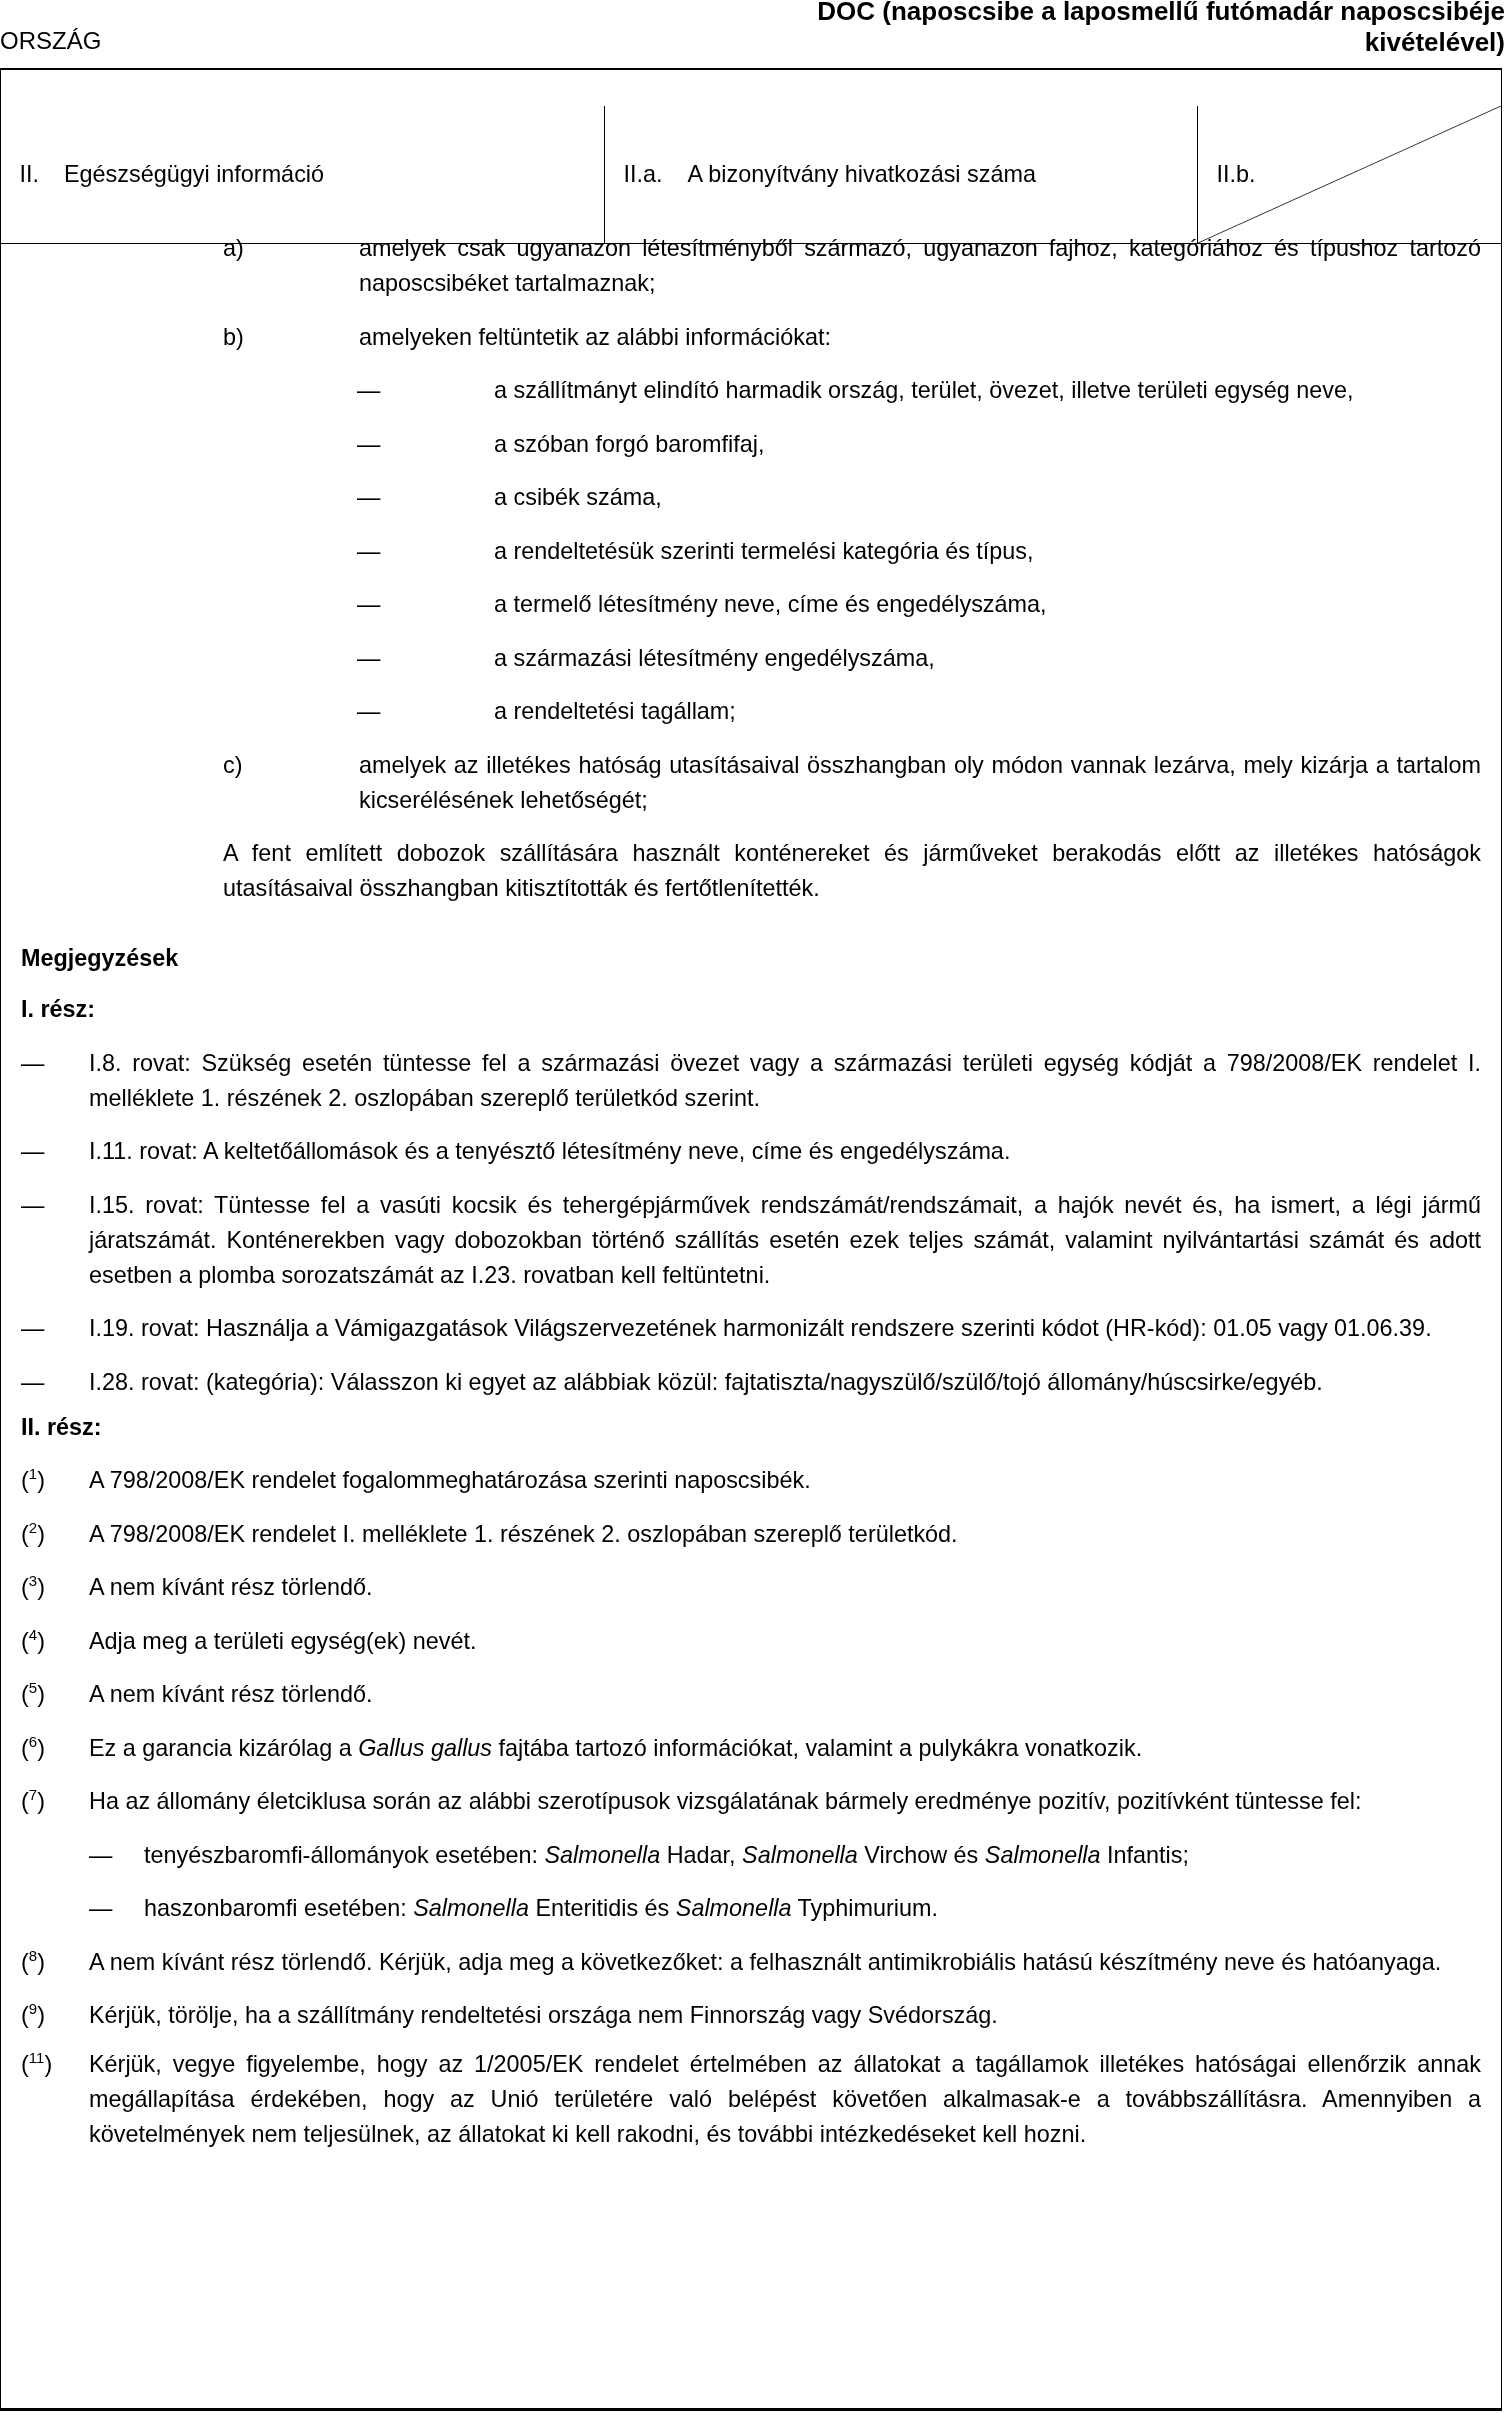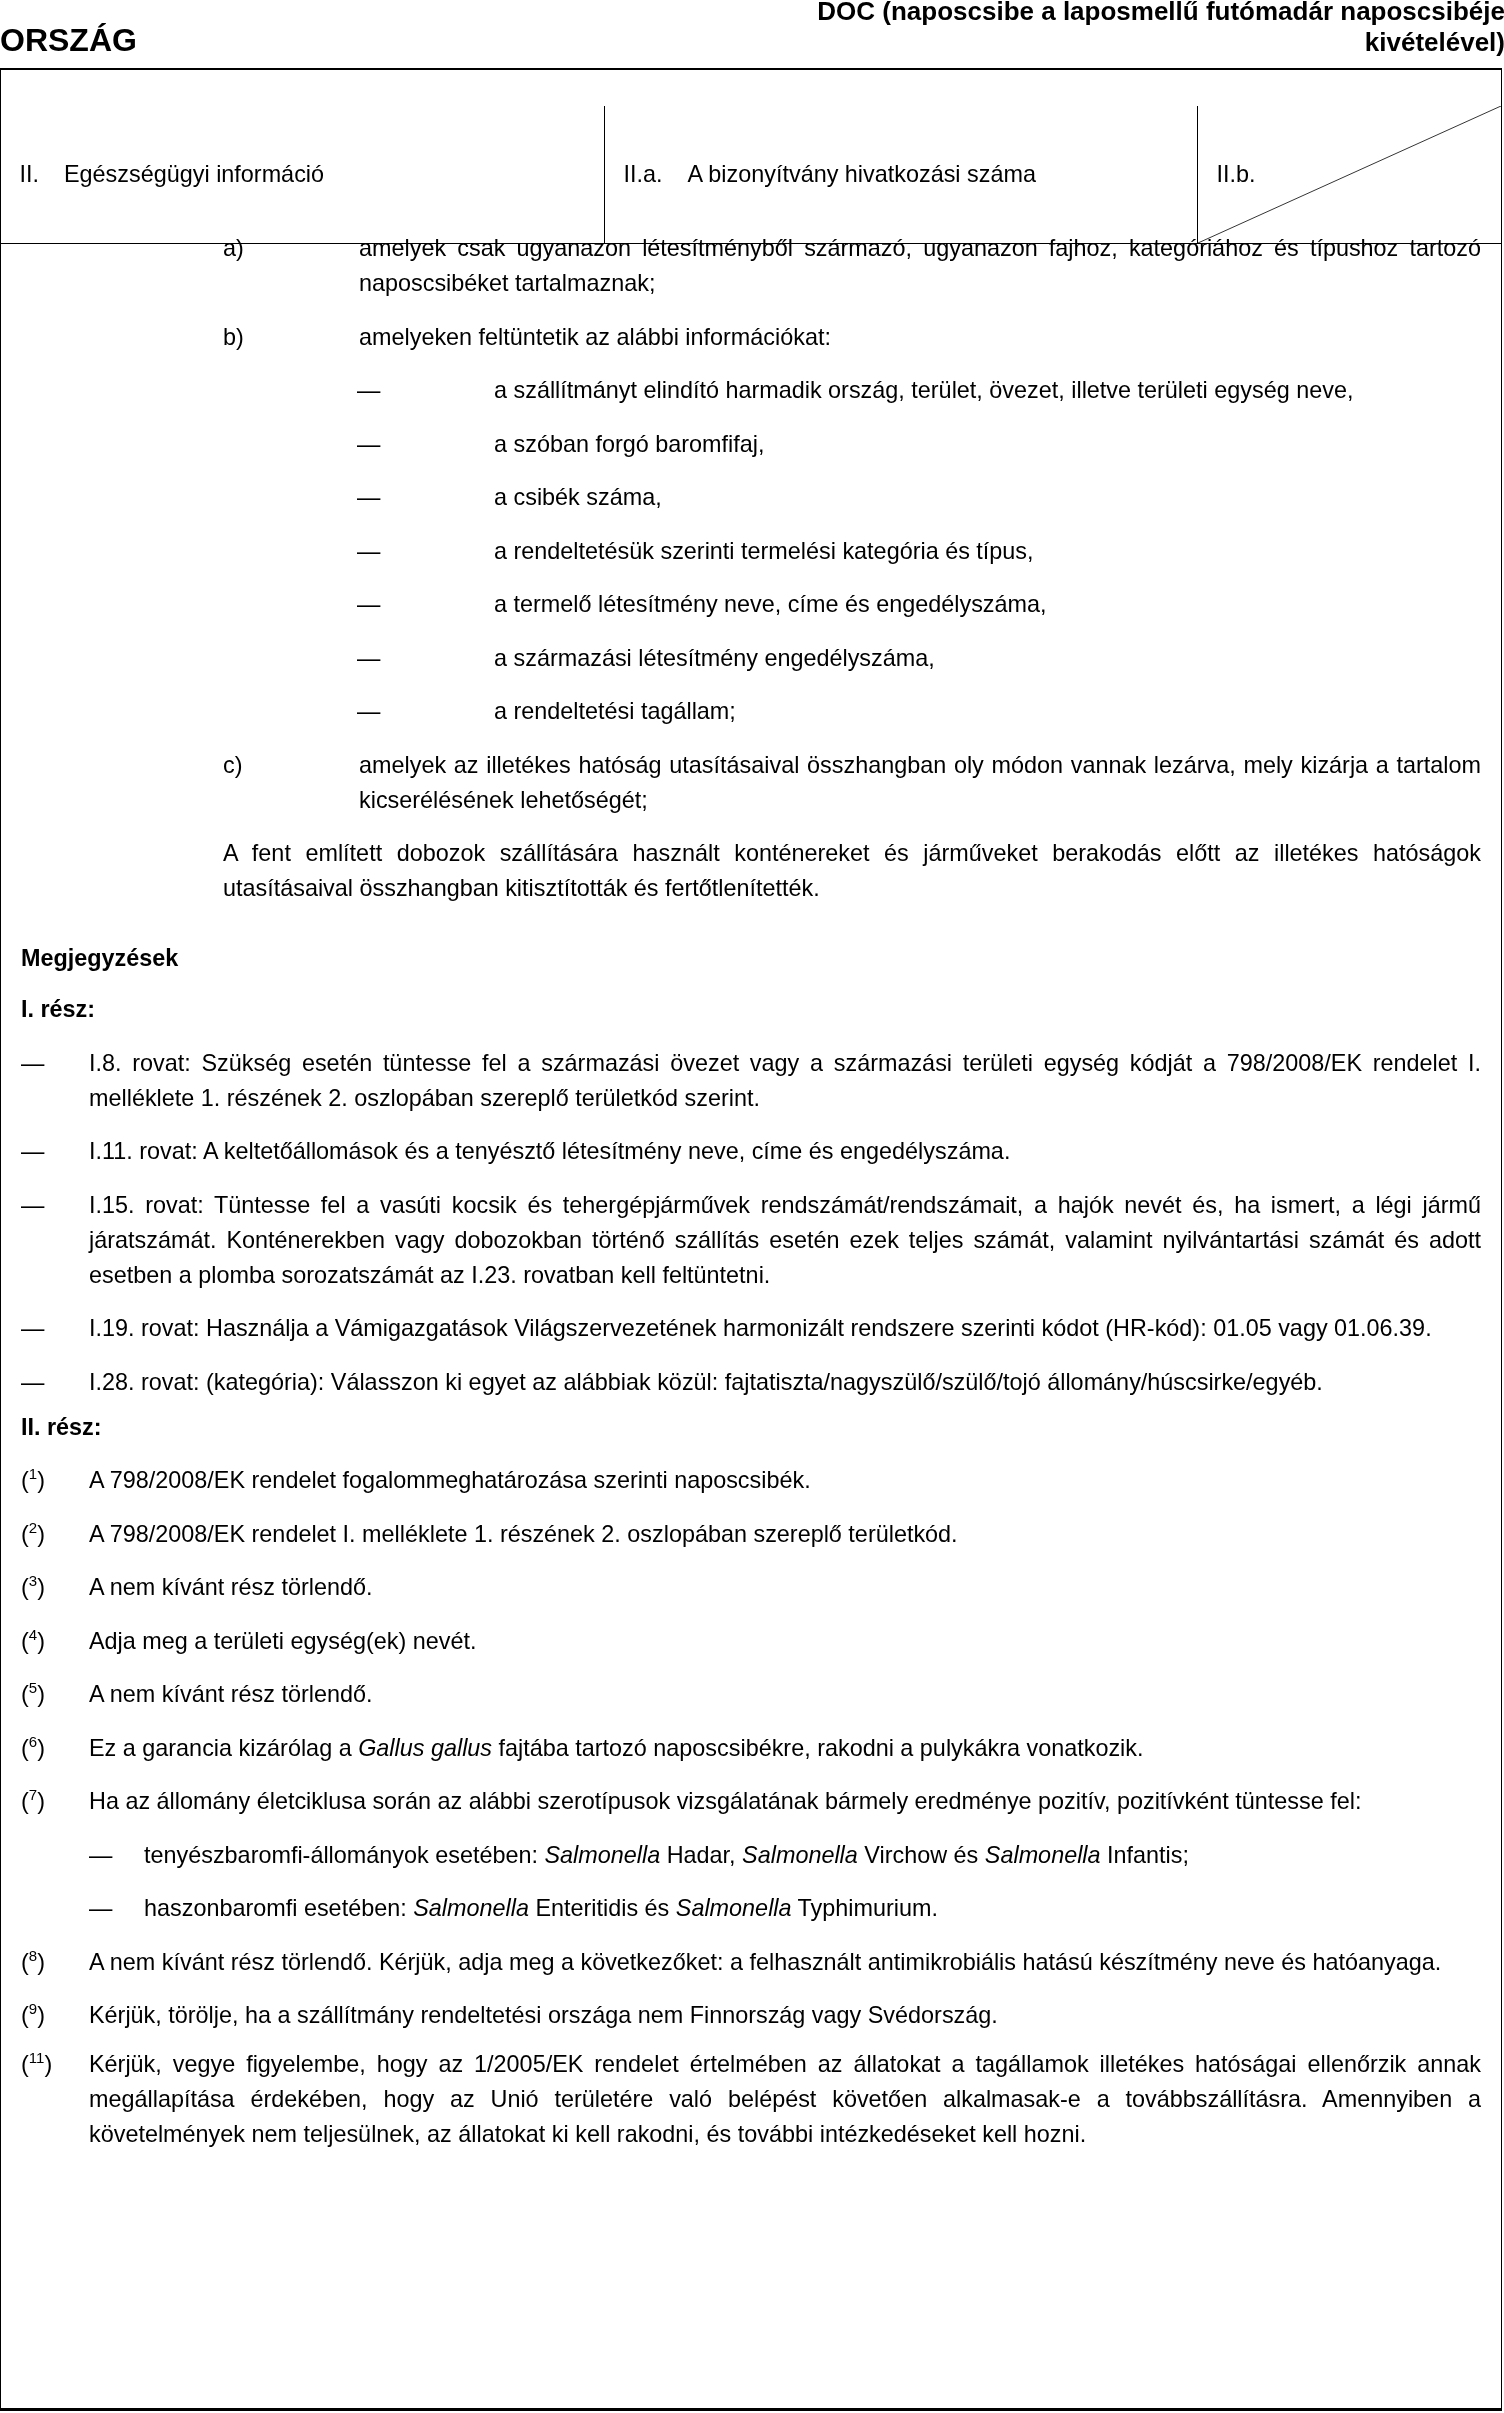--- a/index.html
+++ b/index.html
@@ -1,21 +1,21 @@
 <!DOCTYPE html>
 <html style="font-size:10px"><head>
 <meta charset="utf-8">
 <style>
   html, body { margin: 0; padding: 0; background: #ffffff; }
   body {
     width: 1505px; height: 2413px; position: relative; overflow: hidden;
     font-family: "Liberation Sans", sans-serif; color: #000000;
     font-size: 23.4px; line-height: 35px;
   }
-  .hdr-left { position: absolute; left: 0; top: 25px; font-weight: bold; font-size: 32px; line-height: 31px; }
+  .hdr-left { position: absolute; left: 0; top: 25px; font-weight: normal; font-size: 24px; line-height: 31px; }
   .hdr-right { position: absolute; right: 0; top: -3.7px; width: 739px; text-align: right; font-weight: bold; font-size: 26px; line-height: 31px; }
   .frame { position: absolute; left: 0; top: 68px; width: 1502px; height: 2343px; border: 1.2px solid #000; border-top-width: 2.5px; border-bottom-width: 3.7px; box-sizing: border-box; }
   .hrow { position: absolute; left: 0; top: 0; width: 100%; height: 138px; border-bottom: 1.8px solid #000; box-sizing: border-box; margin-top: 36px; }
   .hcell { position: absolute; top: 0; height: 100%; display: flex; align-items: center; box-sizing: border-box; }
   .hc1 { left: 0; width: 604px; border-right: 1.2px solid #000; }
   .hc2 { left: 604px; width: 593px; border-right: 1.2px solid #000; }
   .hc3 { left: 1197px; width: 303px; }
   .hnum { display: inline-block; margin-left: 18.5px; }
   .hlbl { display: inline-block; margin-left: 25px; }
   .diag { position: absolute; left: 0; top: 0; width: 100%; height: 100%; }
@@ -148,21 +148,21 @@
     <div class="nitem fn" style="margin-top: 18.5px;">
       <span class="mk">(<sup>4</sup>)</span>
       <span class="tx">Adja meg a területi egység(ek) nevét.</span>
     </div>
     <div class="nitem fn" style="margin-top: 18.5px;">
       <span class="mk">(<sup>5</sup>)</span>
       <span class="tx">A nem kívánt rész törlendő.</span>
     </div>
     <div class="nitem fn" style="margin-top: 18.5px;">
       <span class="mk">(<sup>6</sup>)</span>
-      <span class="tx"><span>Ez a garancia kizárólag a </span><i>Gallus gallus</i><span> fajtába tartozó naposcsibékre, rakodni a pulykákra vonatkozik.</span></span>
+      <span class="tx"><span>Ez a garancia kizárólag a </span><i>Gallus gallus</i><span> fajtába tartozó információkat, valamint a pulykákra vonatkozik.</span></span>
     </div>
     <div class="nitem fn" style="margin-top: 18.5px;">
       <span class="mk">(<sup>7</sup>)</span>
       <span class="tx">Ha az állomány életciklusa során az alábbi szerotípusok vizsgálatának bármely eredménye pozitív, pozitívként tüntesse fel:</span>
     </div>
     <div class="sub" style="margin-top: 18.5px;">
       <span class="mk">—</span>
       <span class="tx"><span>tenyészbaromfi-állományok esetében: </span><i>Salmonella</i><span> Hadar, </span><i>Salmonella</i><span> Virchow és </span><i>Salmonella</i><span> Infantis;</span></span>
     </div>
     <div class="sub" style="margin-top: 18.5px;">

